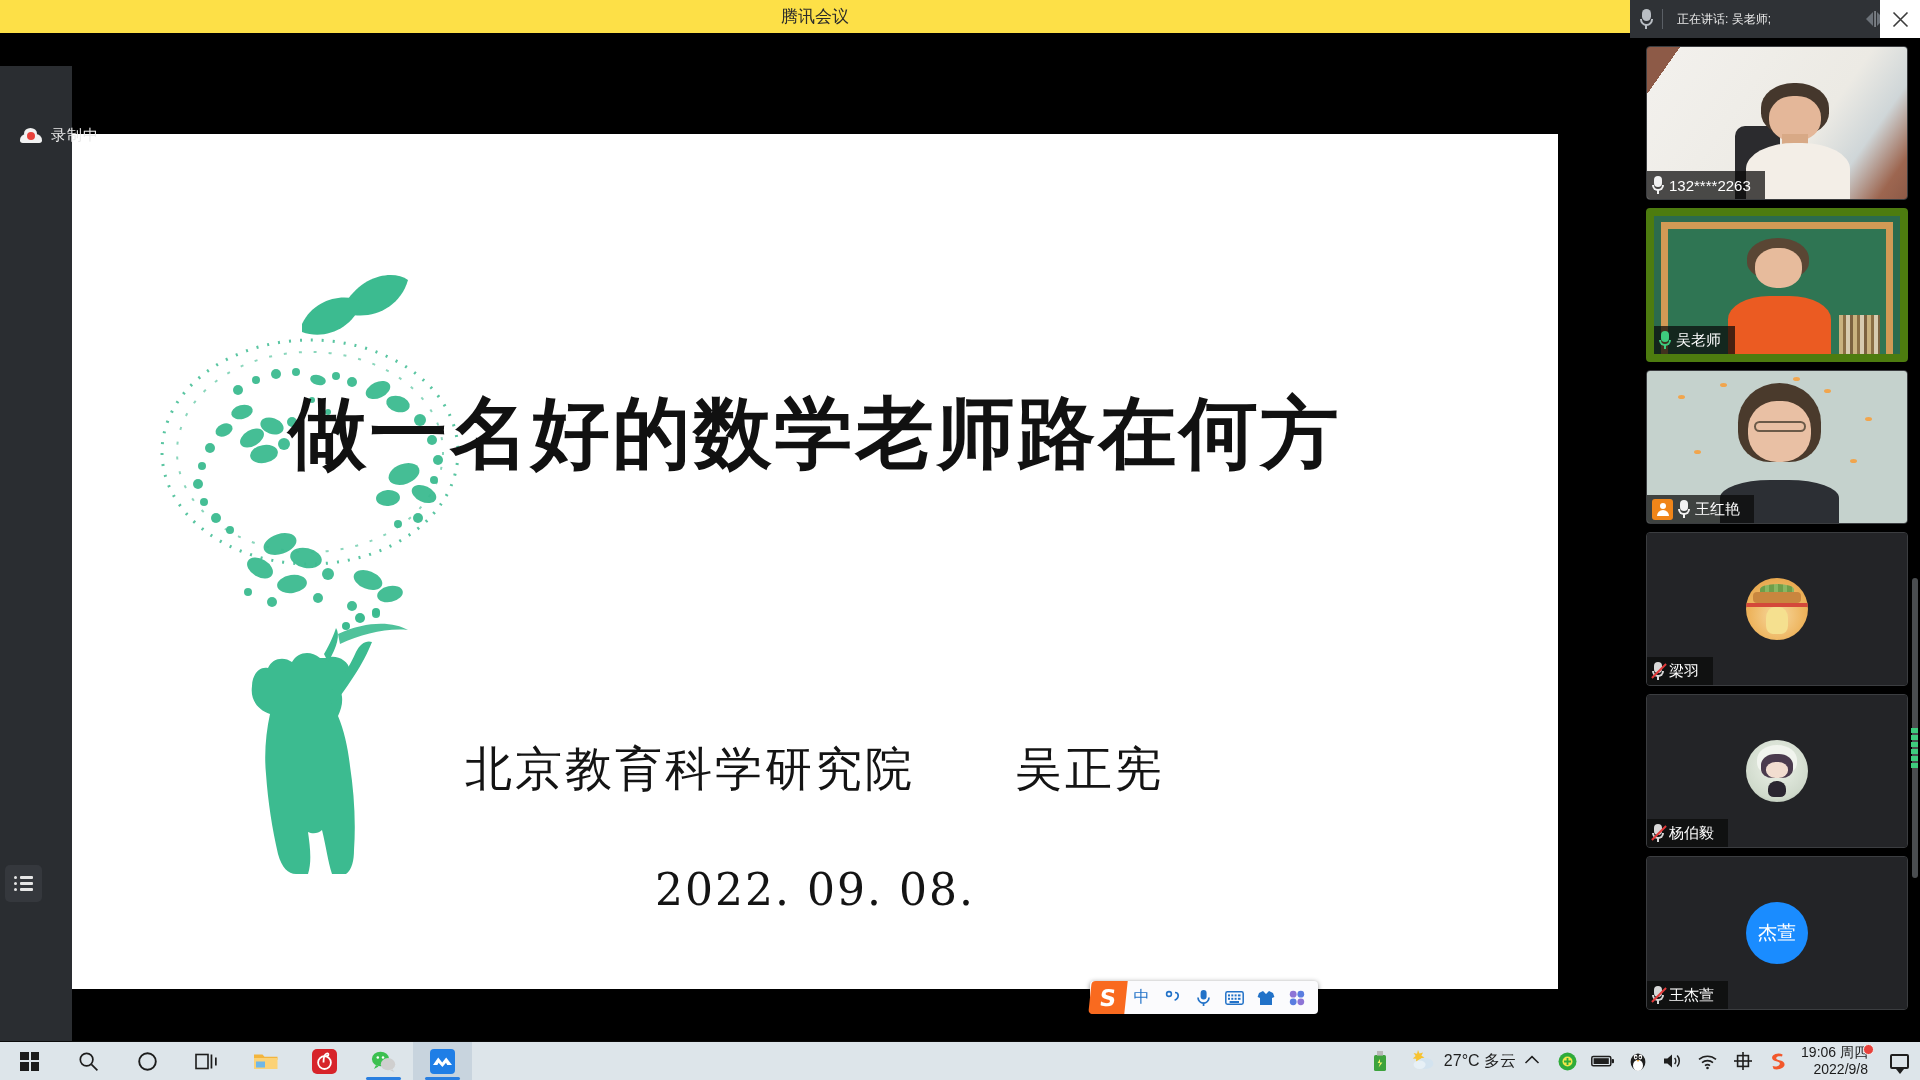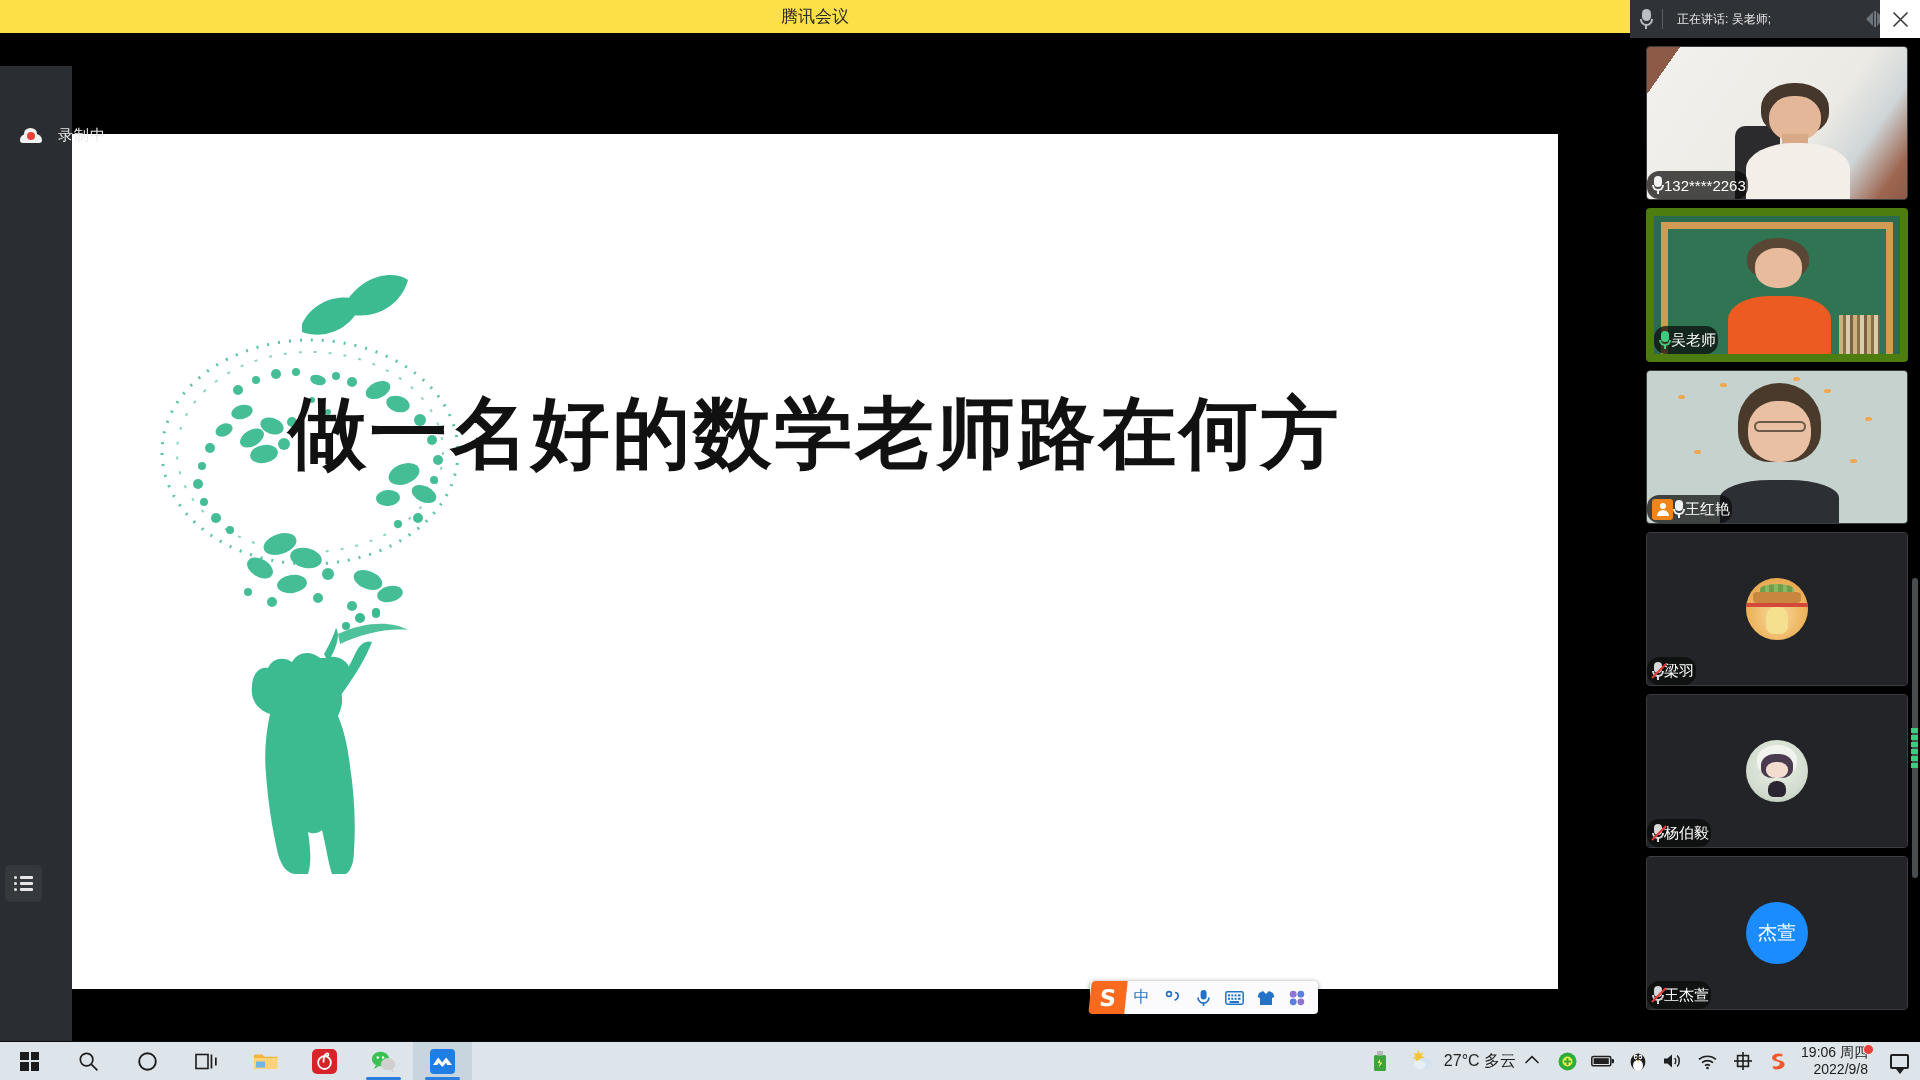--- a/index.html
+++ b/index.html
@@ -25,21 +25,21 @@
   .stage {
     position:absolute; left:0; top:33px; width:1630px; height:1009px;
     background:#000000;
   }
   .stage-sidebar {
     position:absolute; left:0; top:33px; width:72px; height:975px;
     background:#2a2d31;
   }
   .rec-badge {
     position:absolute; left:20px; top:93px;
-    display:flex; align-items:center; gap:16px;
+    display:flex; align-items:center; gap:9px;
     z-index:5;
   }
   .rec-cloud { position:relative; width:22px; height:15px; }
   .rec-cloud .c-body {
     position:absolute; left:0; bottom:0; width:22px; height:9px;
     background:#f2f2f2; border-radius:9px 9px 4px 4px;
   }
   .rec-cloud .c-bump {
     position:absolute; left:4px; top:0; width:13px; height:11px;
     background:#f2f2f2; border-radius:50%;
@@ -186,25 +186,24 @@
     position:relative; width:262px; height:154px; margin:8px 0 0 16px;
     background:#1c1c1e; border-radius:4px; overflow:hidden;
     border:1px solid #3b3d40;
   }
   .tile.active {
     border:8px solid #4d7c0f;
     padding:0;
   }
   .name-chip {
     position:absolute; left:0; bottom:0; height:28px;
-    display:flex; align-items:center; 
+    display:flex; align-items:center; gap:5px;
     background:rgba(10,10,10,.72);
-    padding:0 2px 0 5px;
+    padding:0 14px 0 5px;
     z-index:4;
-    border-radius:12px;
   }
   .name-chip .label { font-size:15px; color:#fff; white-space:nowrap; }
   .host-badge {
     width:21px; height:21px; background:#f08519; border-radius:3px;
     display:flex; align-items:center; justify-content:center;
   }
   .host-badge .head { width:6px; height:6px; background:#fff; border-radius:50%; margin-bottom:1px; }
   .host-badge .body { width:12px; height:6px; background:#fff; border-radius:6px 6px 0 0; }
   .host-badge .stack { display:flex; flex-direction:column; align-items:center; }
   .mic-ico { position:relative; width:12px; height:18px; }
@@ -444,20 +443,22 @@
                      C214 424 220 416 218 408 C216 398 204 392 194 396 Z"></path>
             <path d="M196 400 C206 384 208 372 204 366 C202 372 198 382 192 392 Z"></path>
 
             <path d="M196 432 C208 420 218 404 224 390 C228 382 234 378 240 380
                      C236 390 230 402 222 414 C214 426 206 438 200 444 Z"></path>
           </g>
         </svg>
       </div>
 
       <div class="slide-title">做一名好的数学老师路在何方</div>
+      <div class="slide-subtitle">北京教育科学研究院　　吴正宪</div>
+      <div class="slide-date">2022. 09. 08.</div>
     </div>
 
     <div class="ime-bar">
       <div class="ime-logo">S</div>
       <div class="ime-item">中</div>
       <div class="ime-item">
         <svg width="17" height="17" viewBox="0 0 17 17">
             <circle cx="5" cy="5" r="2.4" fill="none" stroke="#2272c8" stroke-width="1.6"></circle>
             <path d="M11 3.5c2.2 0 3.2 1.6 3.2 3.1 0 2.4-2 4-3.6 4.6" fill="none" stroke="#2272c8" stroke-width="1.7"></path>
           </svg>

